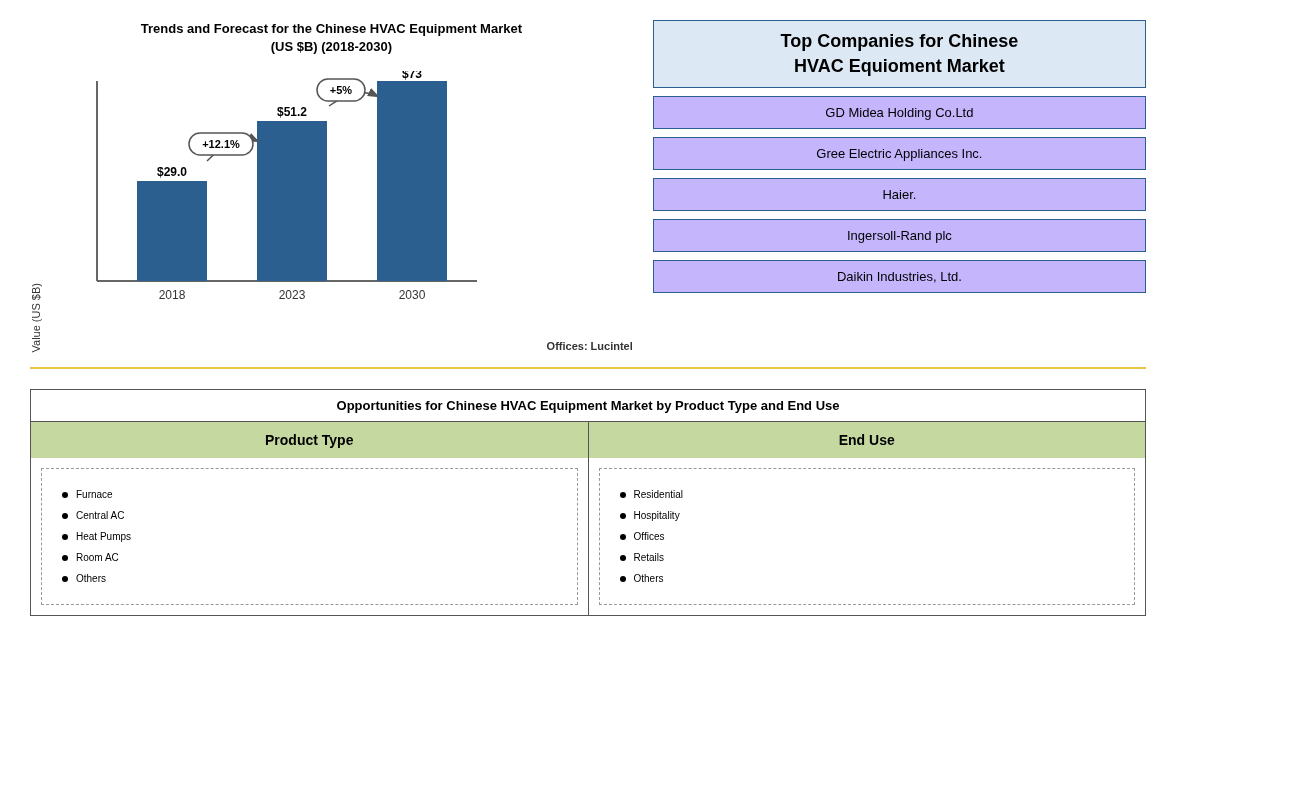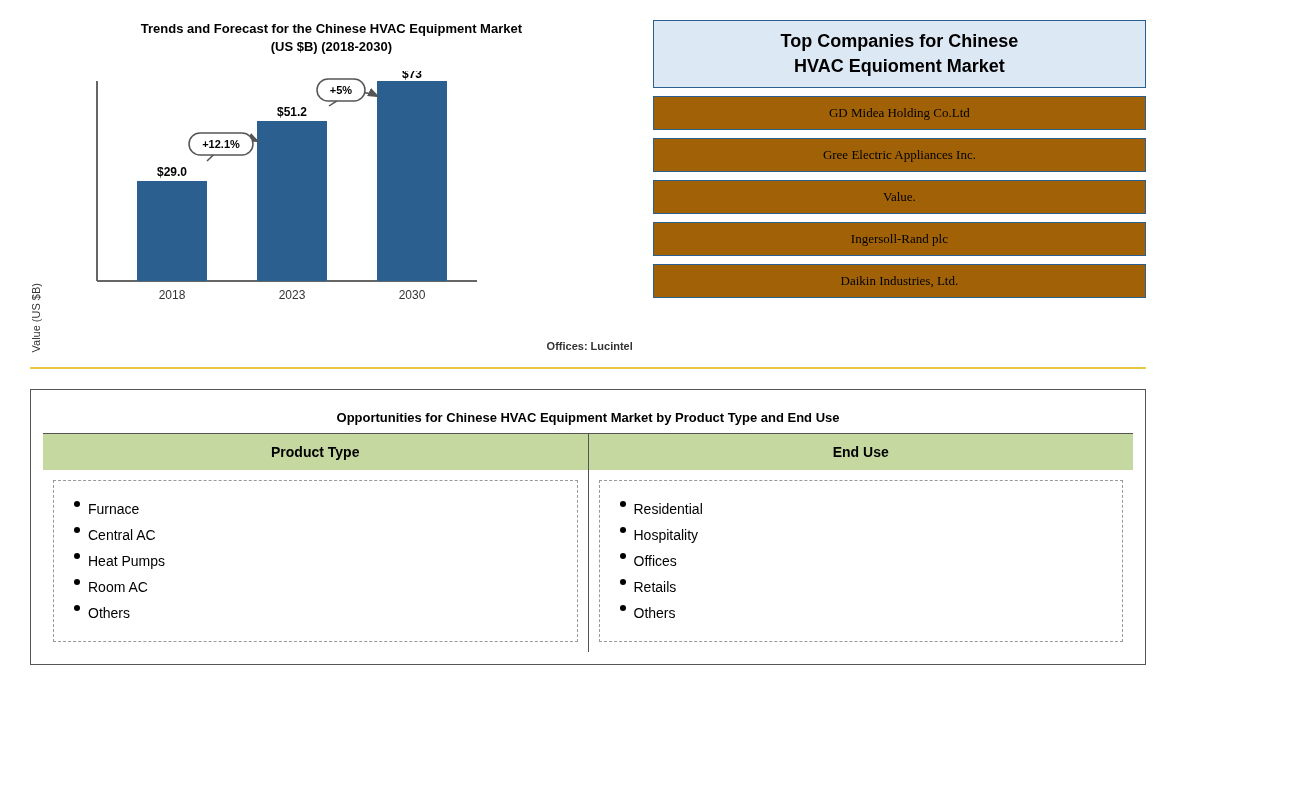--- a/index.html
+++ b/index.html
@@ -73,31 +73,30 @@
       background: #dde8f5;
       text-align: center;
       padding: 8px 12px;
       font-size: 18px;
       font-weight: bold;
       color: #000;
       line-height: 1.4;
     }
     .company-item {
       border: 1.5px solid #2a5f8f;
-      background: #a16207;
+      background: #c4b5fd;
       text-align: center;
       padding: 8px 12px;
       font-size: 13px;
       color: #000;
-      font-family: Liberation Serif, serif;
     }
     
     .bottom-section {
       border: 1.5px solid #555;
-      padding: 12px;
+      padding: 0;
     }
     .bottom-header {
       background: #fff;
       border-bottom: 1.5px solid #555;
       text-align: center;
       padding: 8px;
       font-size: 13px;
       font-weight: bold;
       color: #000;
     }
@@ -120,24 +119,25 @@
       font-weight: bold;
       color: #000;
       margin-bottom: 0;
     }
     .col-items {
       border: 1.5px dashed #999;
       margin: 10px;
       padding: 15px 20px;
     }
     .col-item {
-      font-size: 14px;
+      font-size: 10px;
       color: #000;
       padding: 5px 0;
       display: flex;
+      align-items: center;
       gap: 8px;
     }
     .bullet {
       width: 6px;
       height: 6px;
       background: #000;
       border-radius: 50%;
       flex-shrink: 0;
     }
   </style>
@@ -193,21 +193,21 @@
         </div>
       </div>
     </div>
 
     <div class="companies-area">
       <div class="companies-header">
         Top Companies for Chinese<br>HVAC Equioment Market
       </div>
       <div class="company-item">GD Midea Holding Co.Ltd</div>
       <div class="company-item">Gree Electric Appliances Inc.</div>
-      <div class="company-item">Value.</div>
+      <div class="company-item">Haier.</div>
       <div class="company-item">Ingersoll-Rand plc</div>
       <div class="company-item">Daikin Industries, Ltd.</div>
     </div>
   </div>
 
   <div class="bottom-section">
     <div class="bottom-header">Opportunities for Chinese HVAC Equipment Market by Product Type and End Use</div>
     <div class="bottom-content">
 
       <div class="product-type-col">

